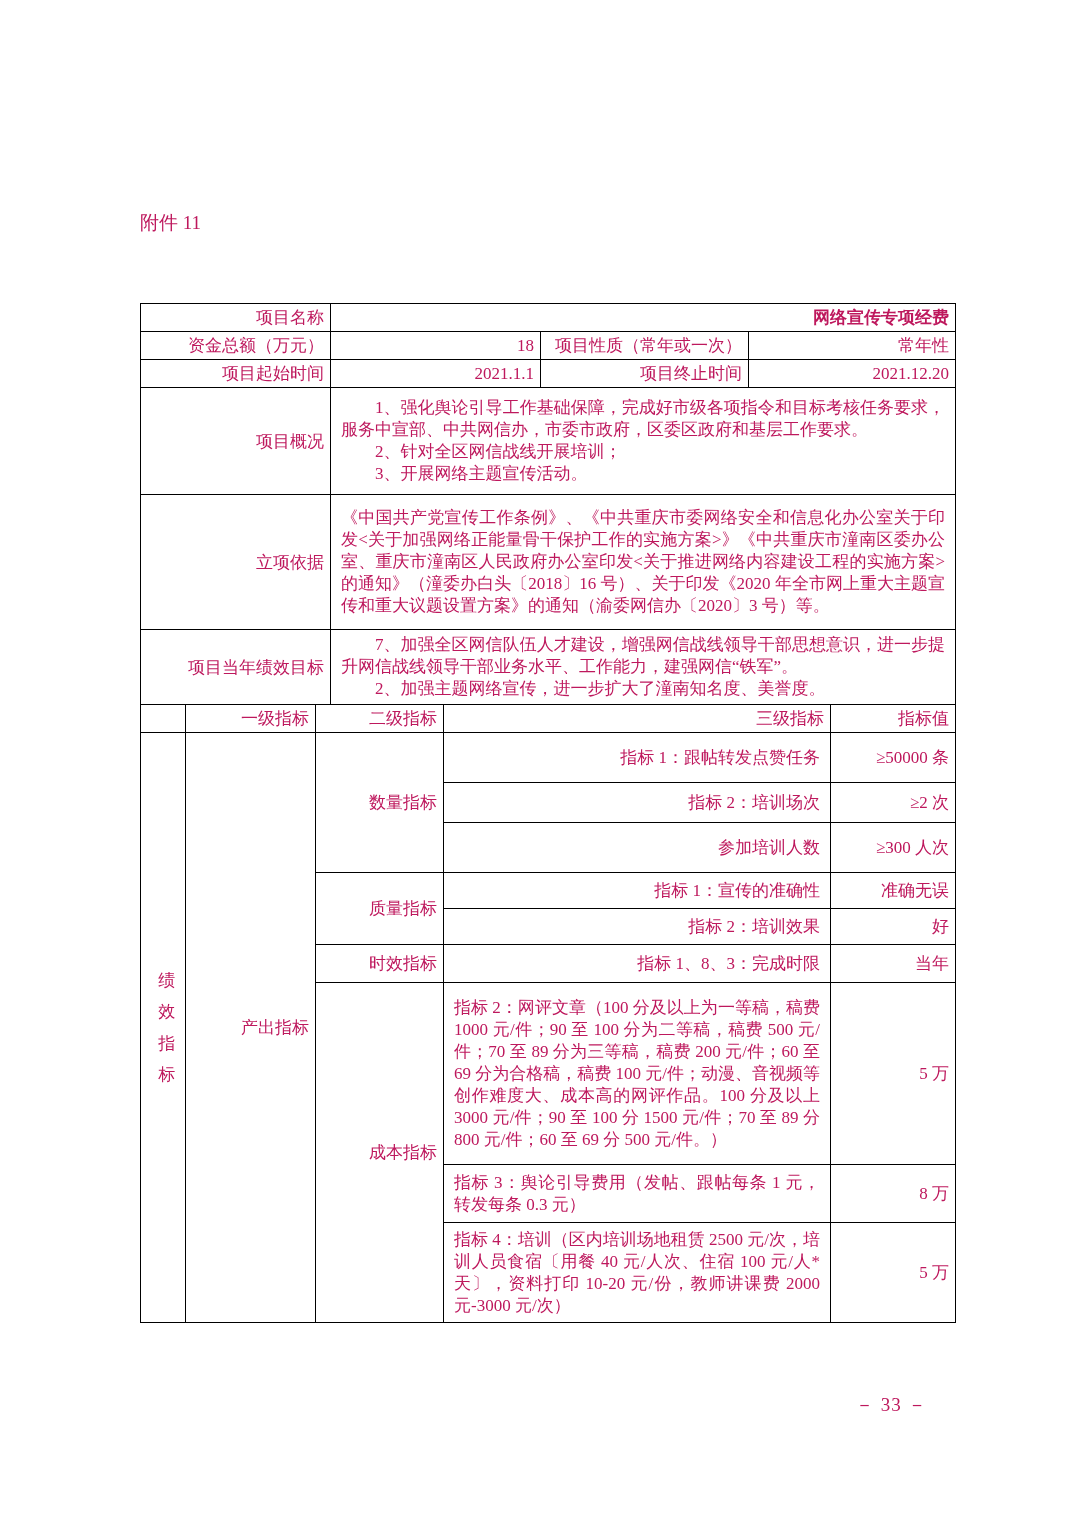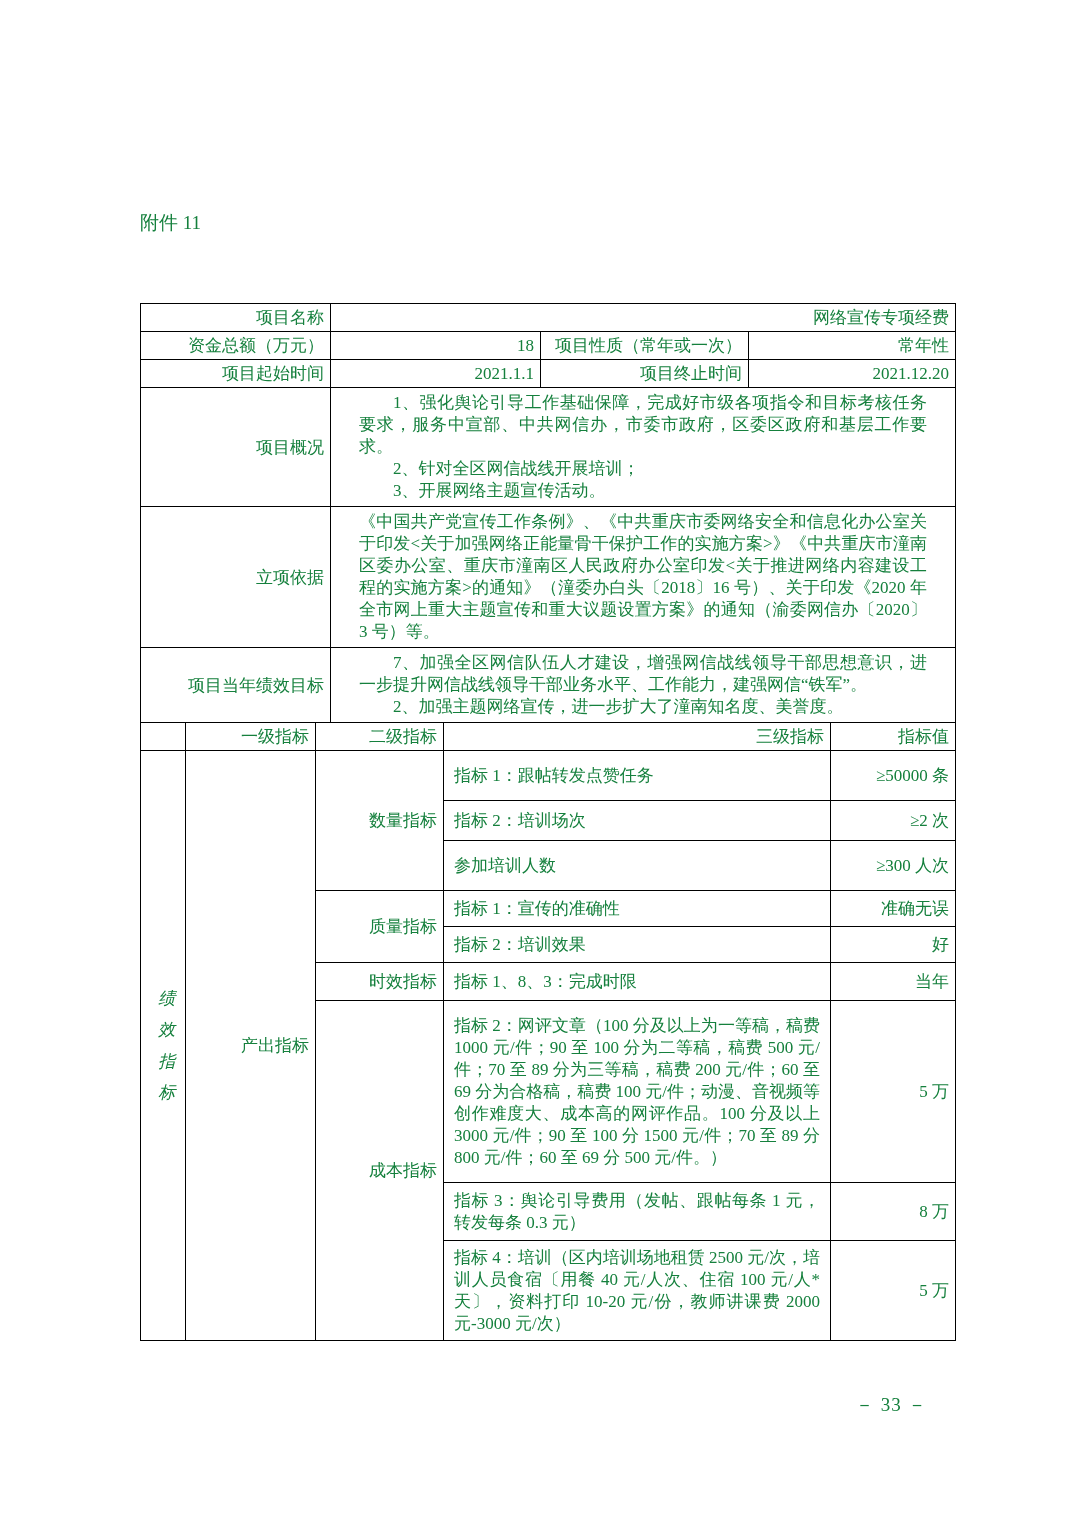--- a/index.html
+++ b/index.html
@@ -1,21 +1,21 @@
 <!DOCTYPE html>
 <html><head>
 <meta charset="utf-8">
 <style>
   html, body { margin: 0; padding: 0; background: #ffffff; }
   .page {
     position: relative;
     width: 1074px;
     height: 1520px;
     background: #ffffff;
-    color: #15803d;
+    color: #be185d;
     font-family: "Liberation Serif", "DejaVu Serif", serif;
     overflow: hidden;
     border-radius: 17px;
   }
   .attachment {
     position: absolute;
     left: 140px;
     top: 210px;
     font-size: 19px;
   }
@@ -54,28 +54,28 @@
   col.ic3 { width: 208px; }
   col.ic4 { width: 207px; }
   
   col.nc1 { width: 45px; }
   col.nc2 { width: 130px; }
   col.nc3 { width: 128px; }
   col.nc4 { width: 387px; }
   col.nc5 { width: 125px; }
 
   .ctr { text-align: right; }
-  .bold { font-weight: normal; }
-  .para-cell { text-align: justify; padding: 4px 28px !important; }
+  .bold { font-weight: bold; }
+  .para-cell { text-align: justify; padding: 4px 10px !important; }
   .para { line-height: 22px; }
   .indent { text-indent: 2em; }
   .ind-table { margin-top: -1px; }
-  .t3 { text-align: left; padding: 3px 10px !important; line-height: 22px; }
+  .t3 { text-align: right; padding: 3px 10px !important; line-height: 22px; }
   .just { text-align: justify; }
-  .vcell { padding: 16px !important; text-align: center; vertical-align: middle; font-style: italic; }
+  .vcell { padding: 16px !important; text-align: center; vertical-align: middle; }
   .vtext {
     display: inline-block;
     width: 1.15em;
     word-break: break-all;
     line-height: 1.85;
     text-align: center;
   }
   .page-number {
     position: absolute;
     left: 855px;

